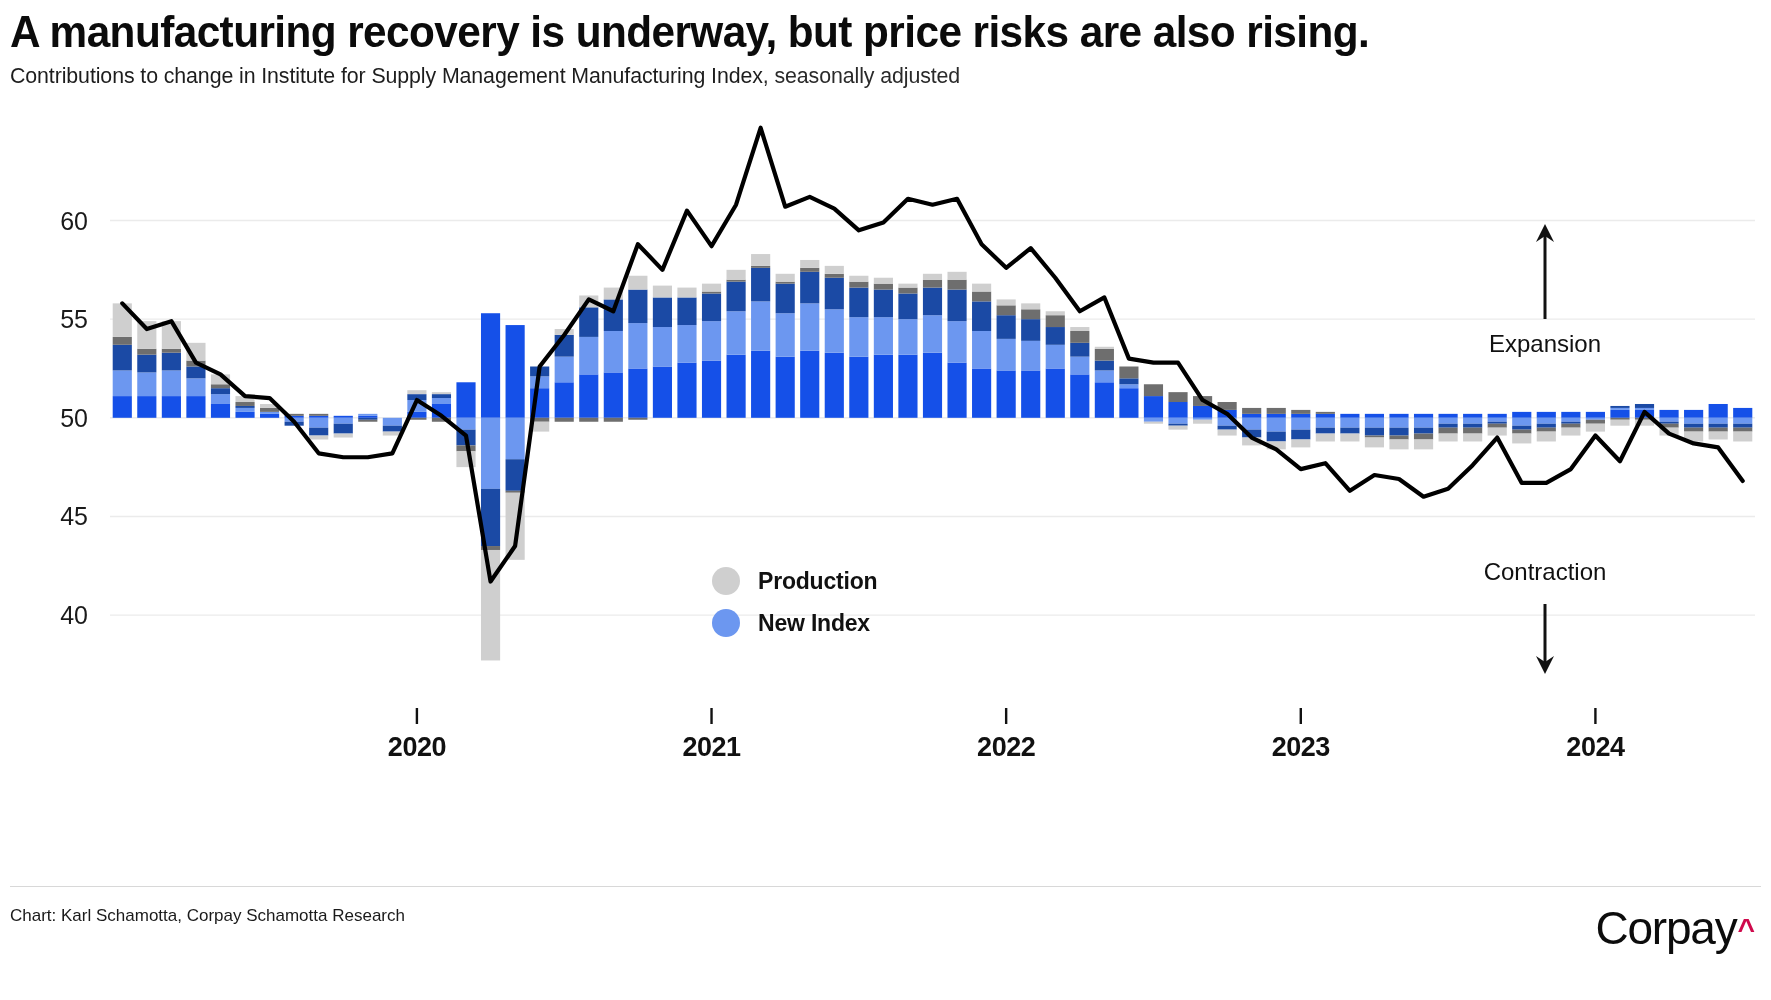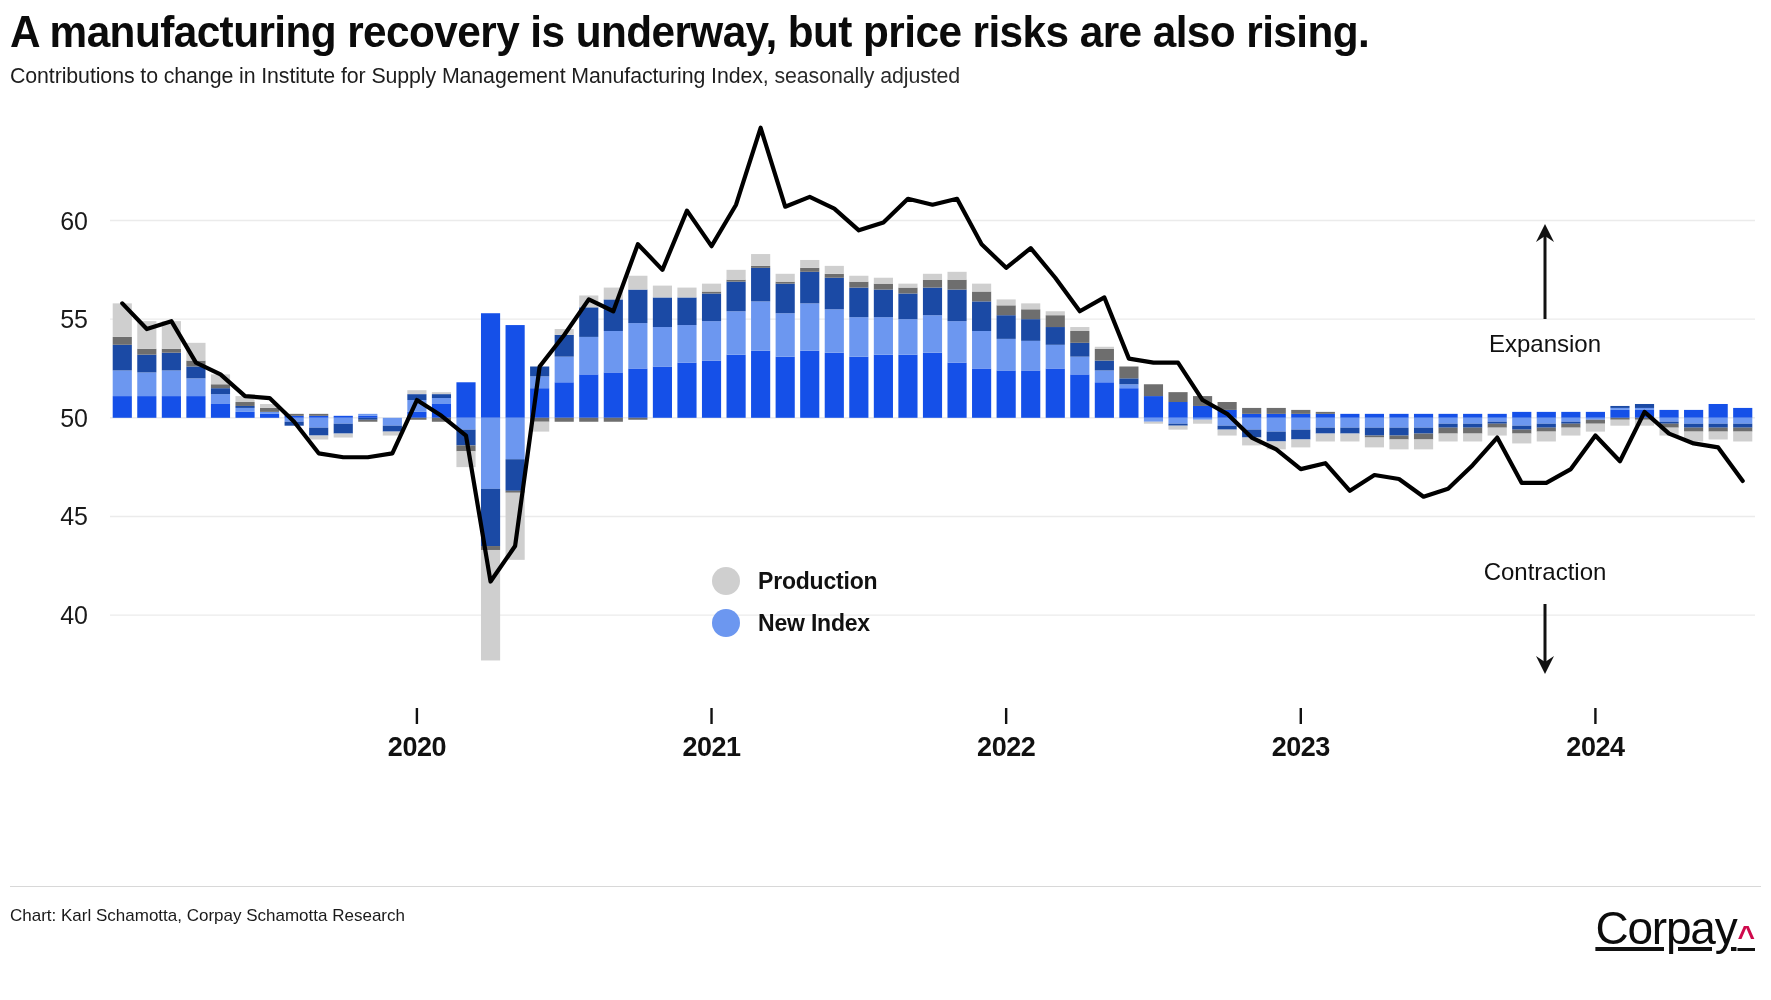--- a/index.html
+++ b/index.html
@@ -129,22 +129,21 @@
     font-size: 17px;
     line-height: 1.5;
     color: #1a1a1a;
     white-space: nowrap;
   }
   .brand {
     position: absolute;
     right: 16px;
     top: 905px;
     display: flex;
-    align-items: flex-end;
-    text-decoration: underline;
+    align-items: center;
   }
   .brand-name {
     font-size: 46px;
     font-weight: 400;
     letter-spacing: -1.2px;
     color: #0c0c0c;
     line-height: 1;
   }
   .brand-caret {
     font-size: 30px;

